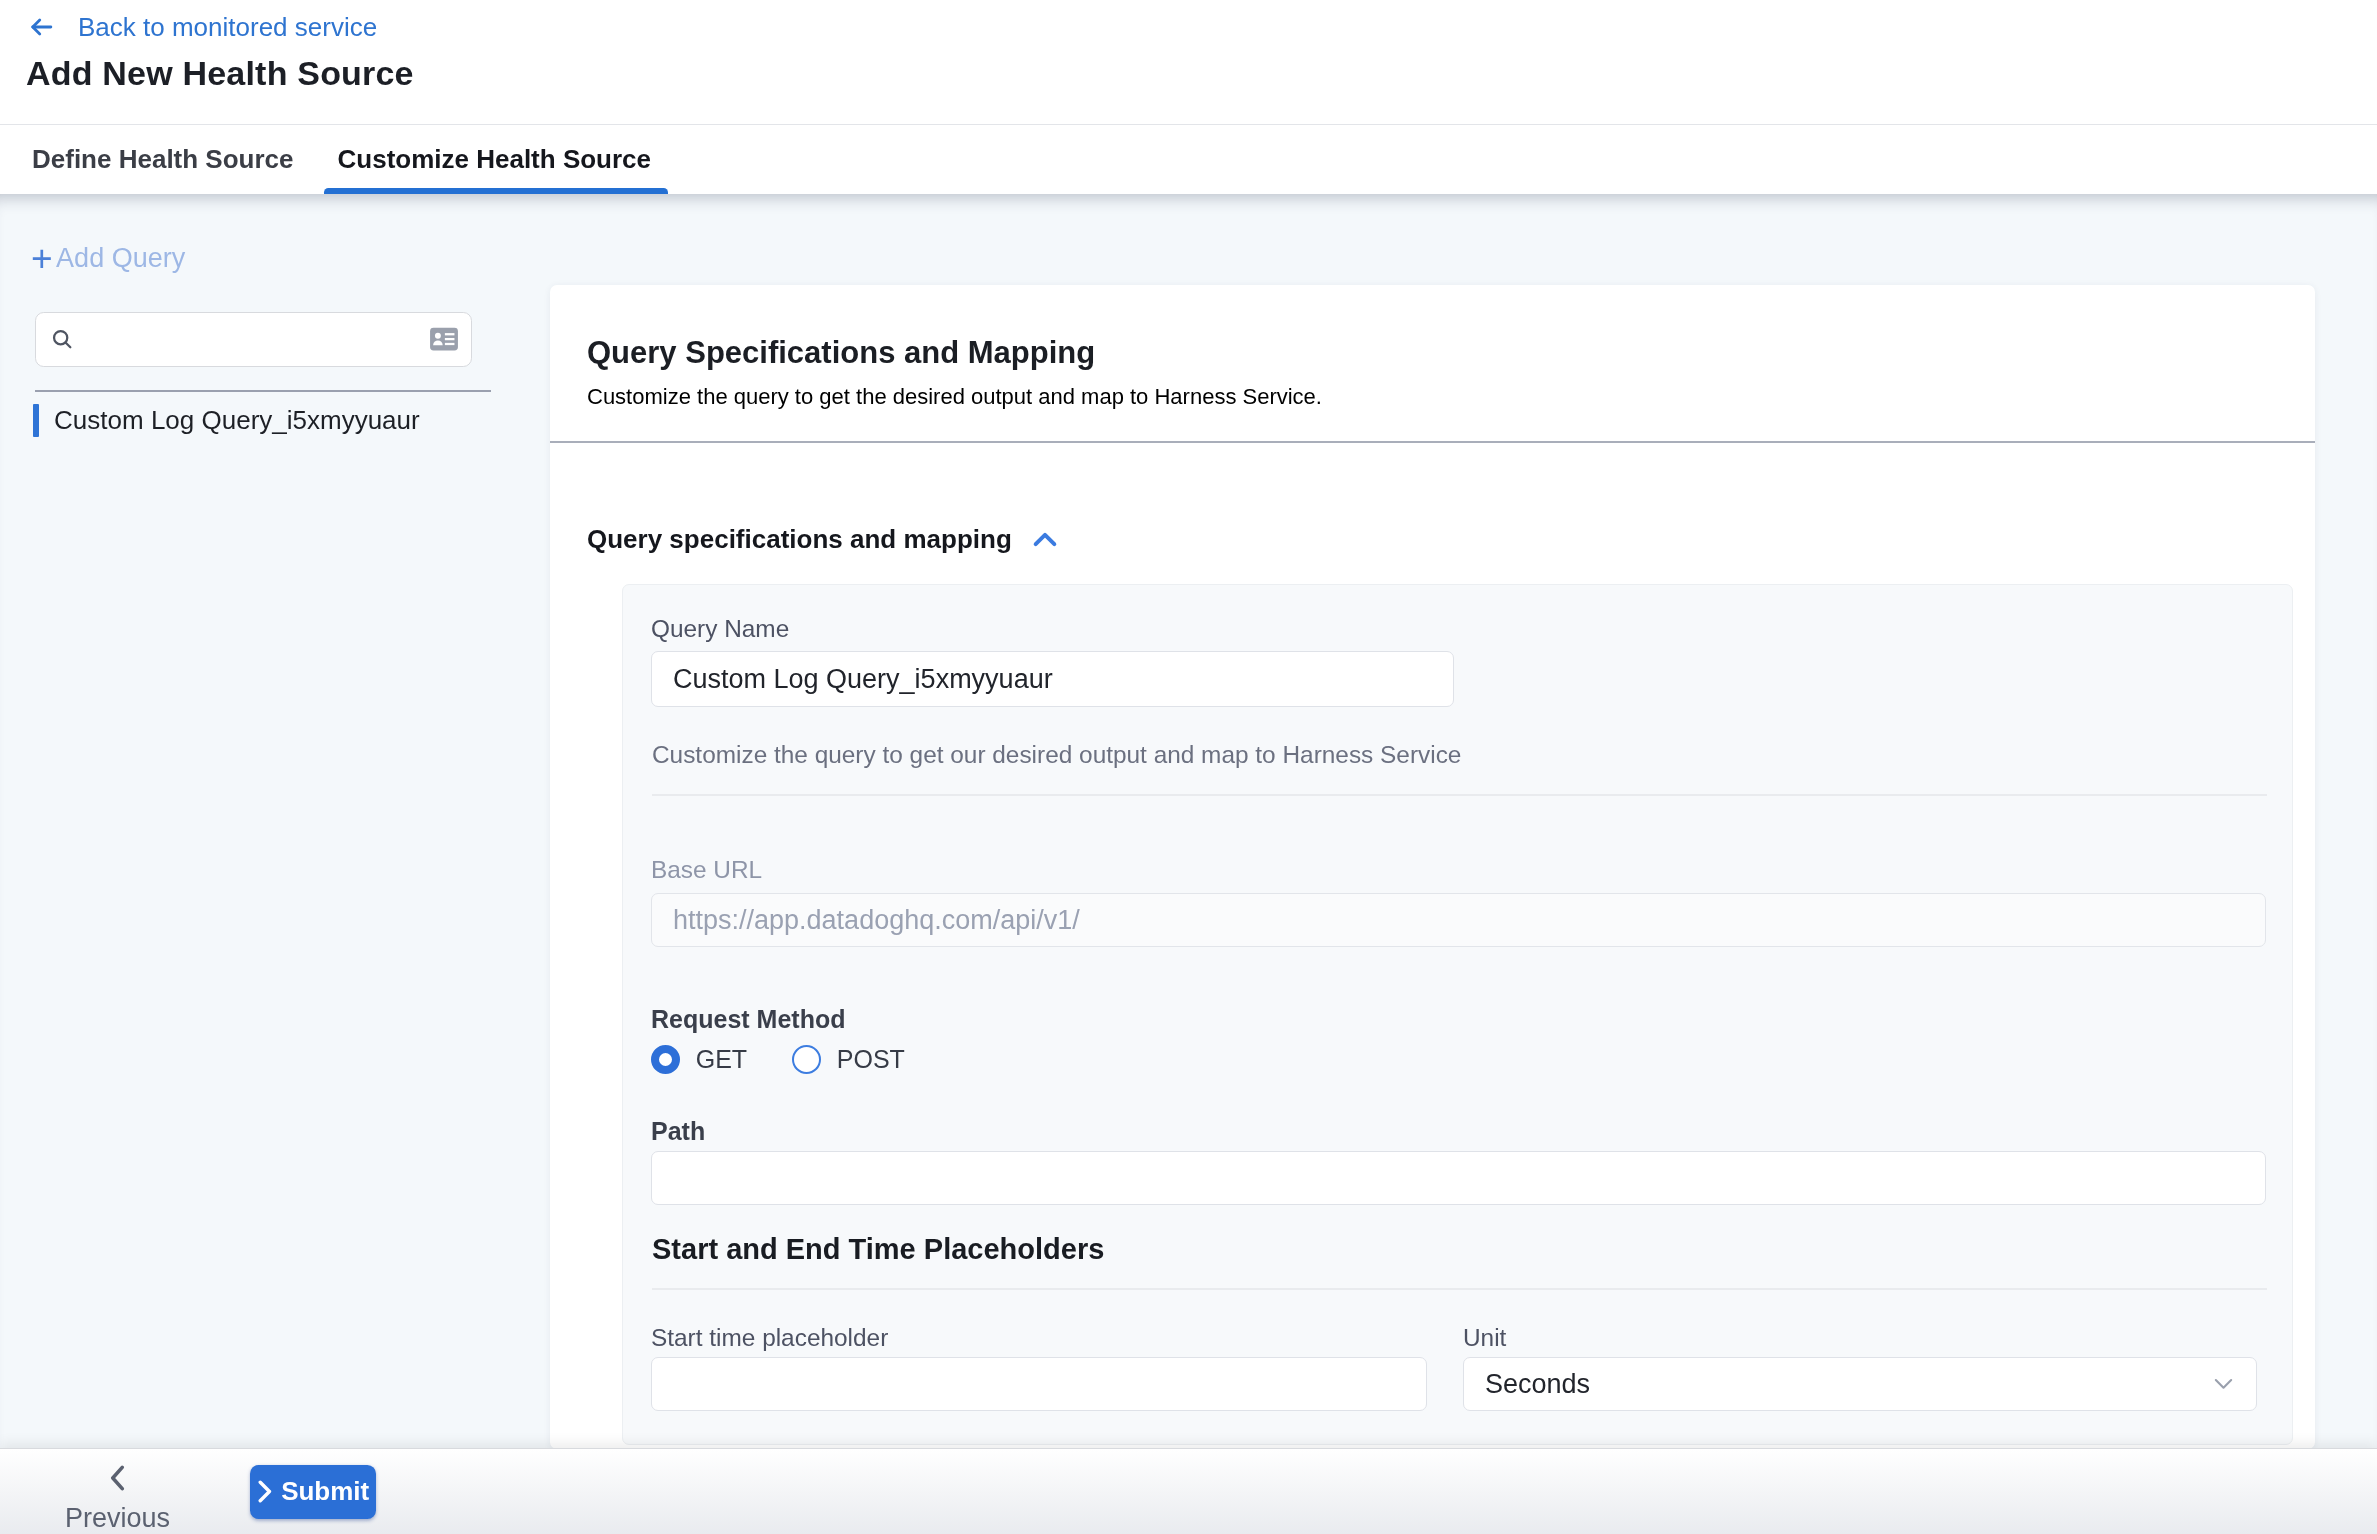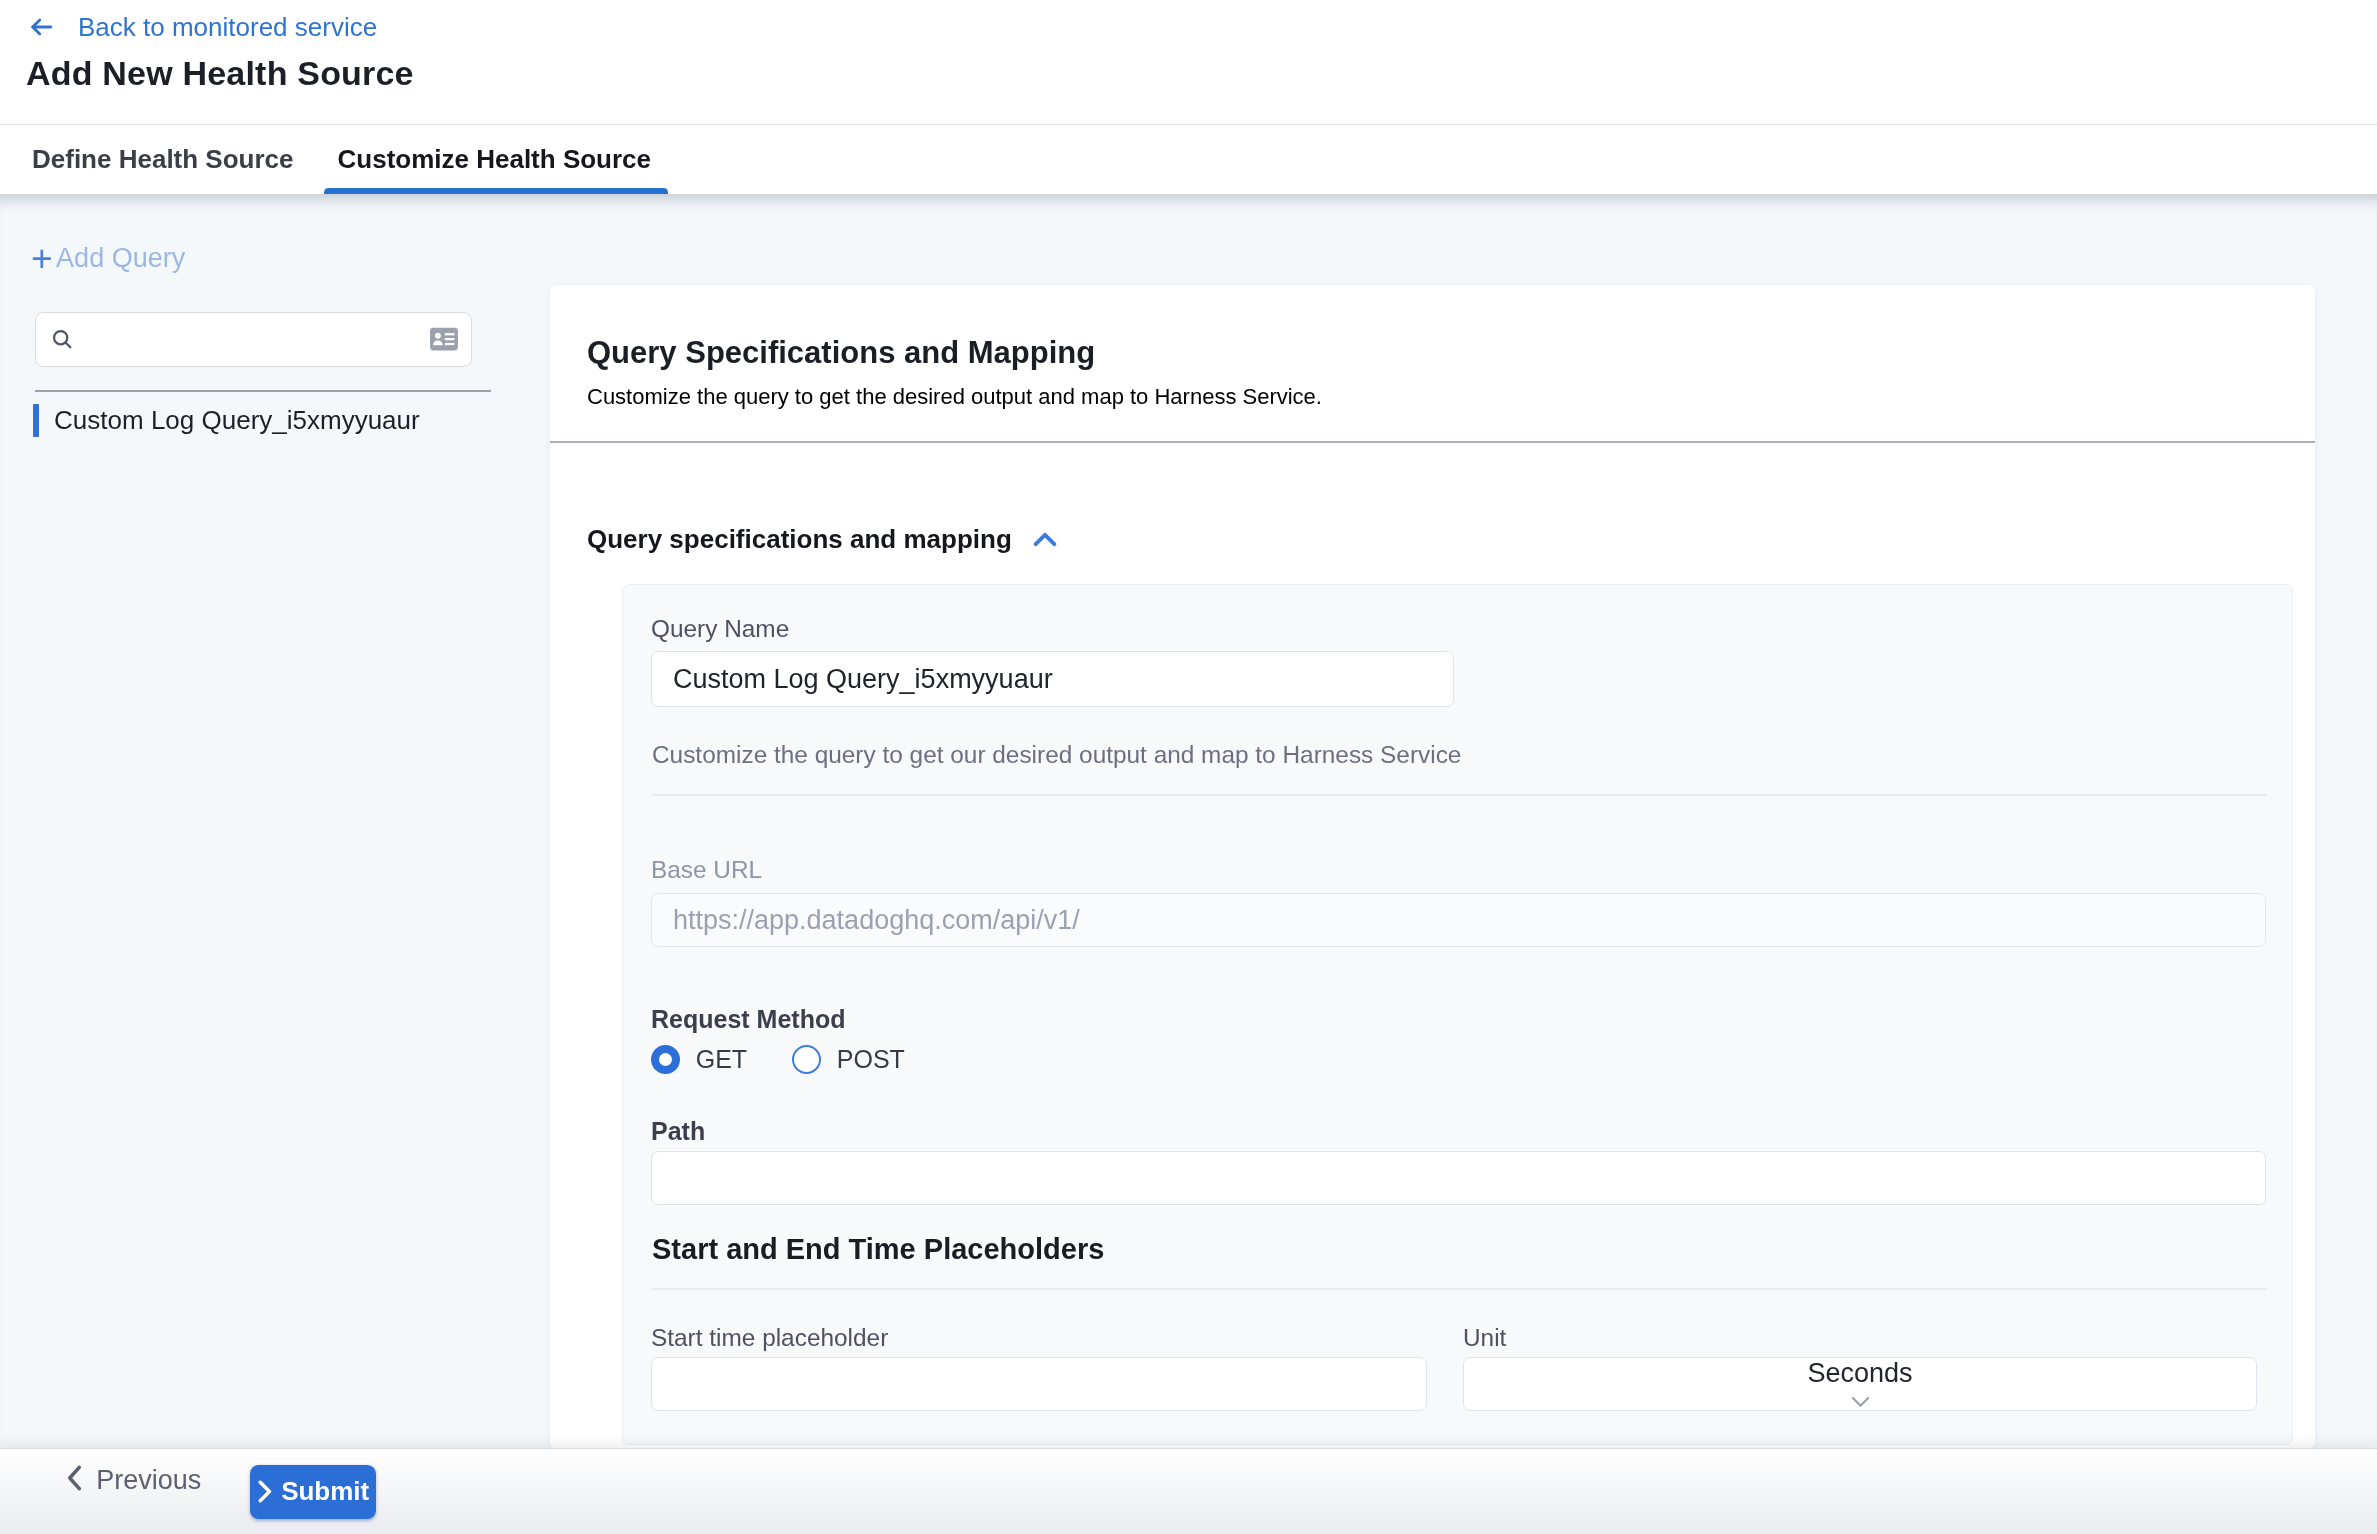--- a/index.html
+++ b/index.html
@@ -65,25 +65,25 @@
   .t-input.disabled{background:#fafbfc;border-color:#e2e5ea;}
   .help-text{position:absolute;font-size:24.4px;color:#6b7080;}
   .hr{position:absolute;height:1.7px;background:#e9ebee;}
   .radio-row{position:absolute;left:28px;top:460px;display:flex;align-items:center;}
   .radio{width:29px;height:29px;border-radius:50%;background:#fff;flex:none;cursor:pointer;}
   .radio.checked{border:8.7px solid #2d6fd8;}
   .radio.unchecked{border:2.6px solid #3d7de0;}
   .radio-label{font-size:25px;color:#363b46;margin-left:15.7px;cursor:pointer;}
   .radio-gap{width:45px;flex:none;}
   .sub-heading{position:absolute;left:29px;top:648px;font-size:29px;font-weight:700;color:#191c22;}
-  .select{position:absolute;left:840px;top:772px;width:794px;height:54px;border:1.7px solid var(--input-border);border-radius:7px;background:#fff;display:flex;align-items:center;padding:0 21px;cursor:pointer;flex-direction:column;}
+  .select{position:absolute;left:840px;top:772px;width:794px;height:54px;border:1.7px solid var(--input-border);border-radius:7px;background:#fff;display:flex;align-items:center;padding:0 21px;cursor:pointer;}
   .select .sel-text{flex:1;font-size:27px;color:#22252c;}
   
   .footer{position:absolute;left:0;bottom:0;width:2377px;height:86px;background:linear-gradient(#ffffff,#e9ebef);border-top:1.7px solid #d8dade;box-shadow:0 -5.2px 12.2px rgba(0,0,0,.08);}
-  .prev-btn{position:absolute;left:65px;top:15.7px;height:54px;display:flex;align-items:flex-start;gap:12.2px;cursor:pointer;background:transparent;border:none;font-family:inherit;}
+  .prev-btn{position:absolute;left:65px;top:15.7px;height:54px;display:flex;align-items:center;gap:12.2px;cursor:pointer;background:transparent;border:none;font-family:inherit;flex-direction:column;}
   .prev-btn .prev-text{font-size:27px;color:#5b6170;}
   .submit-btn{position:absolute;left:250px;top:15.7px;width:126px;height:54px;background:var(--blue);border:none;border-radius:8.7px;display:flex;align-items:center;justify-content:center;gap:8.7px;cursor:pointer;box-shadow:0 1.7px 3.5px rgba(30,60,140,.35);}
   .submit-btn .submit-text{font-size:26px;font-weight:600;color:#fff;font-family:inherit;}
   svg{display:block;}
 </style>
 </head>
 <body>
 
 <div class="header">
   <div class="back-row">

